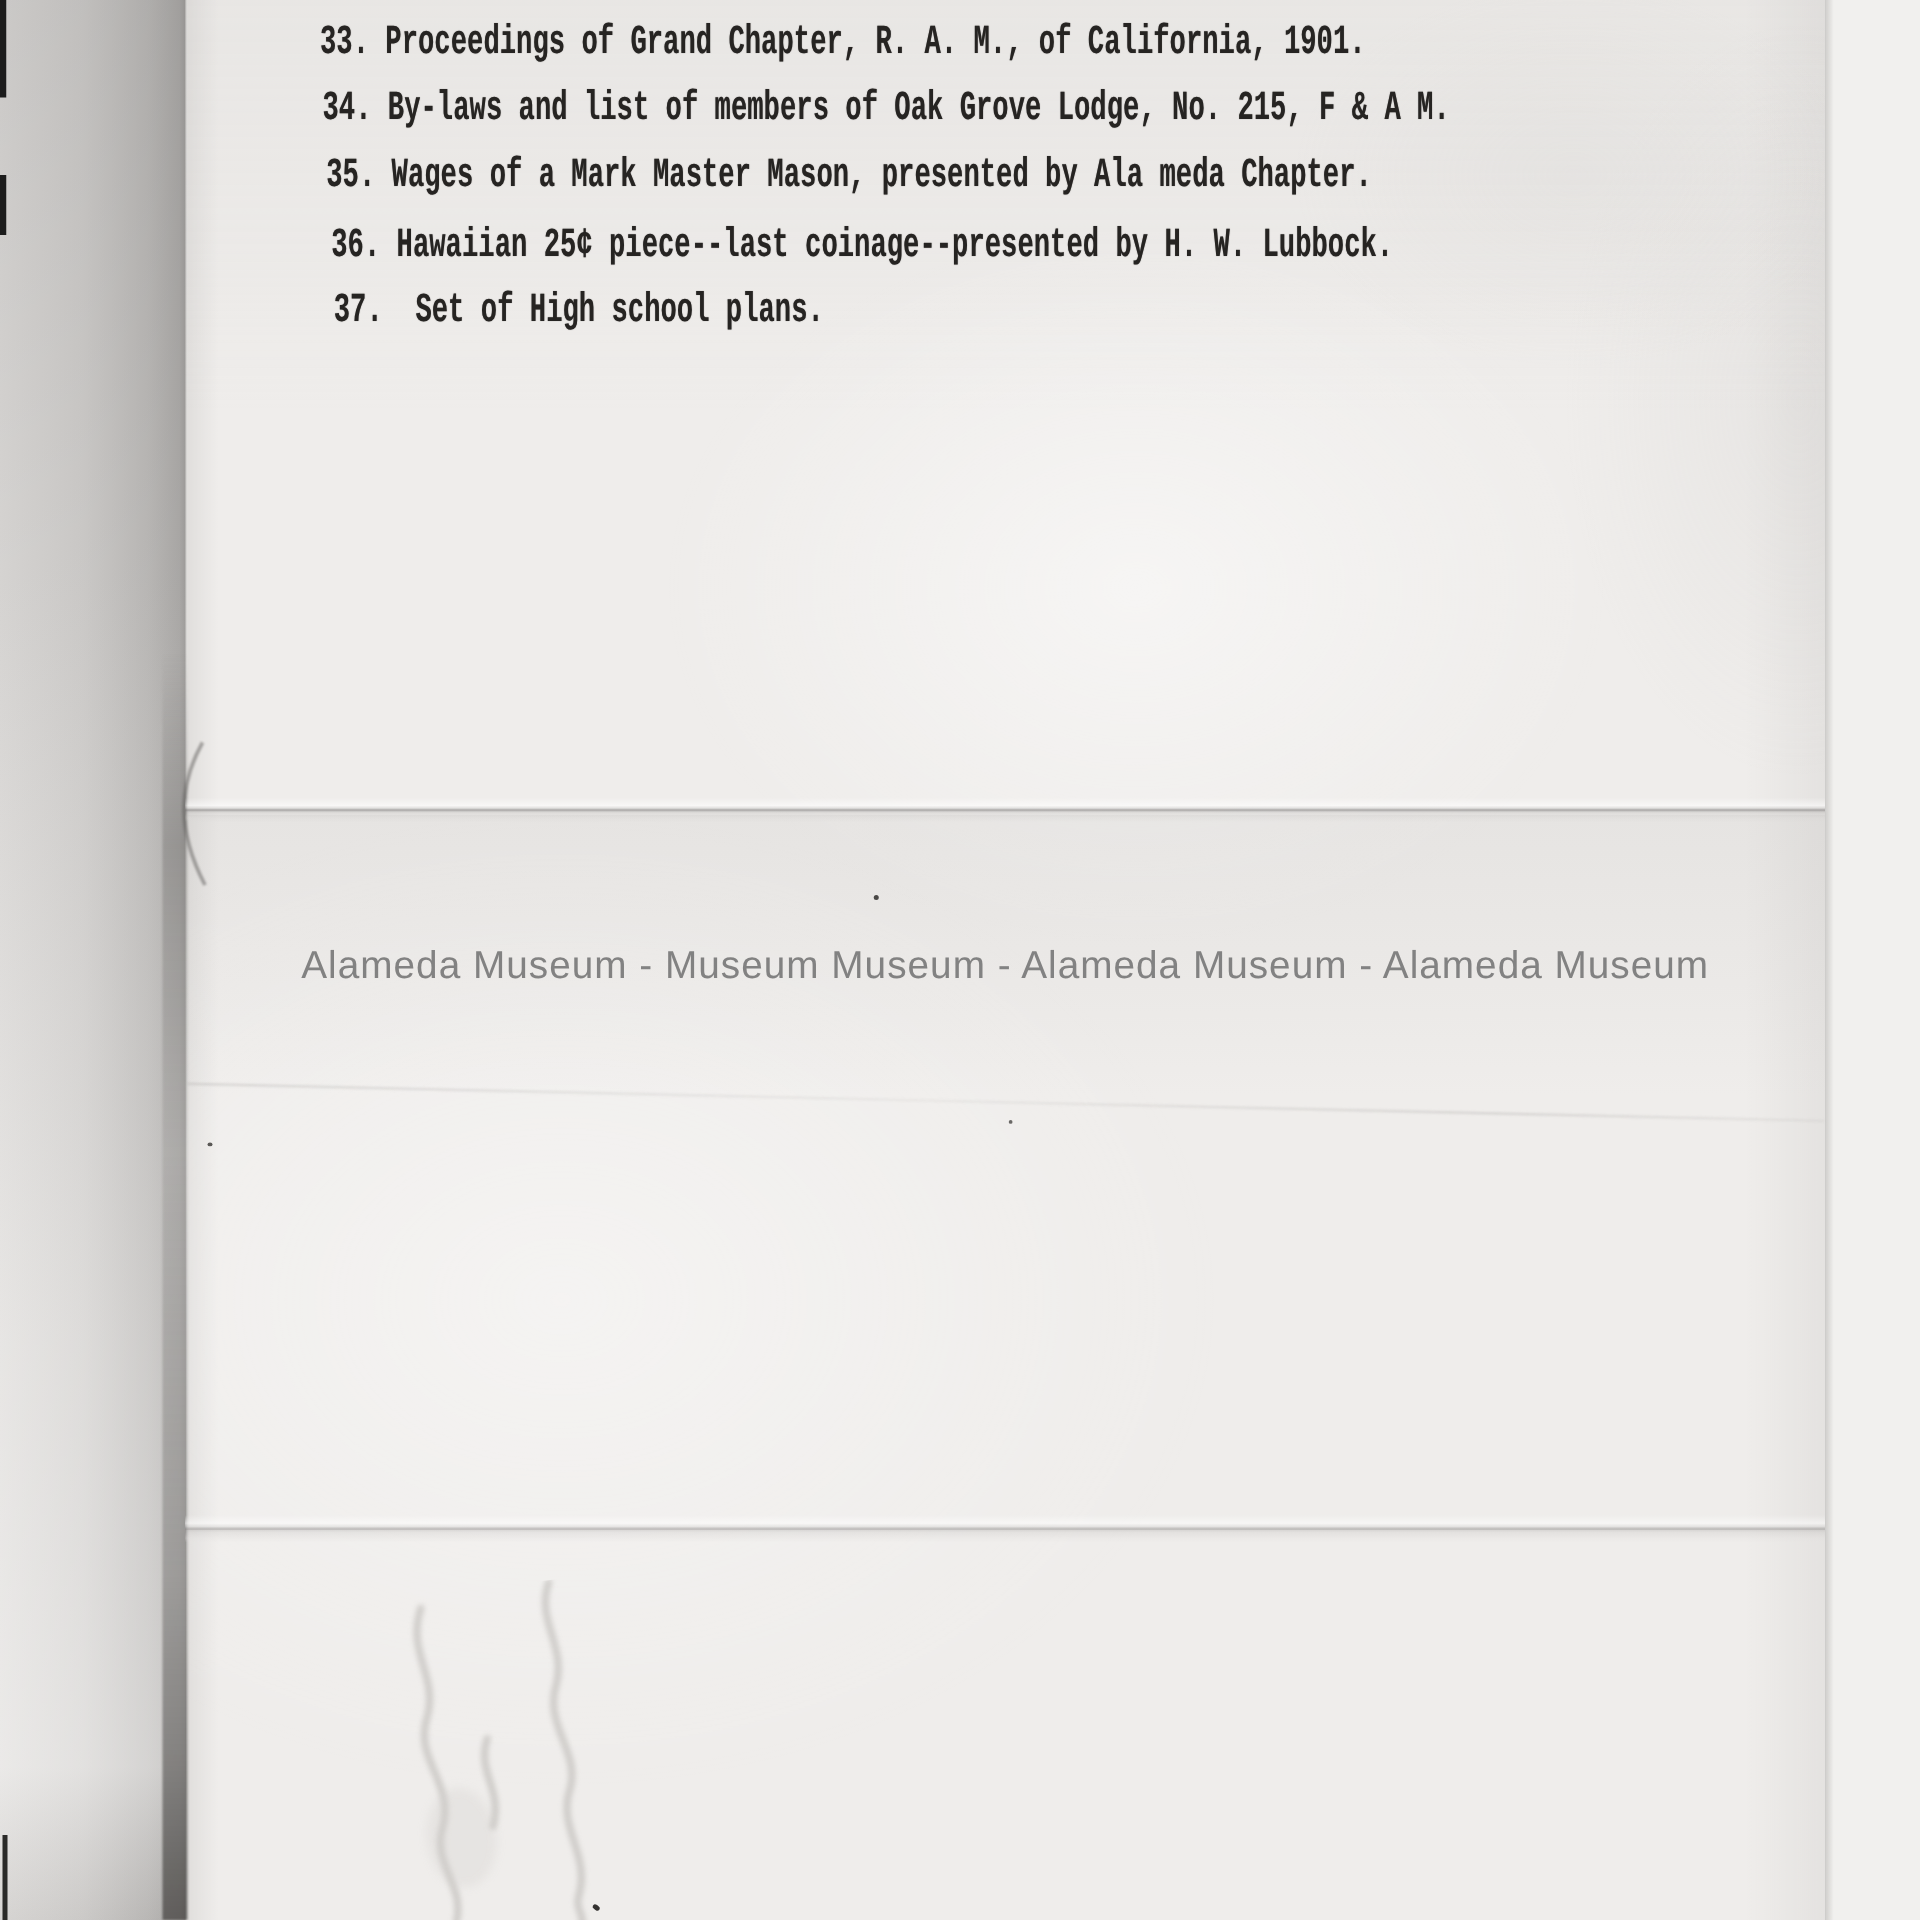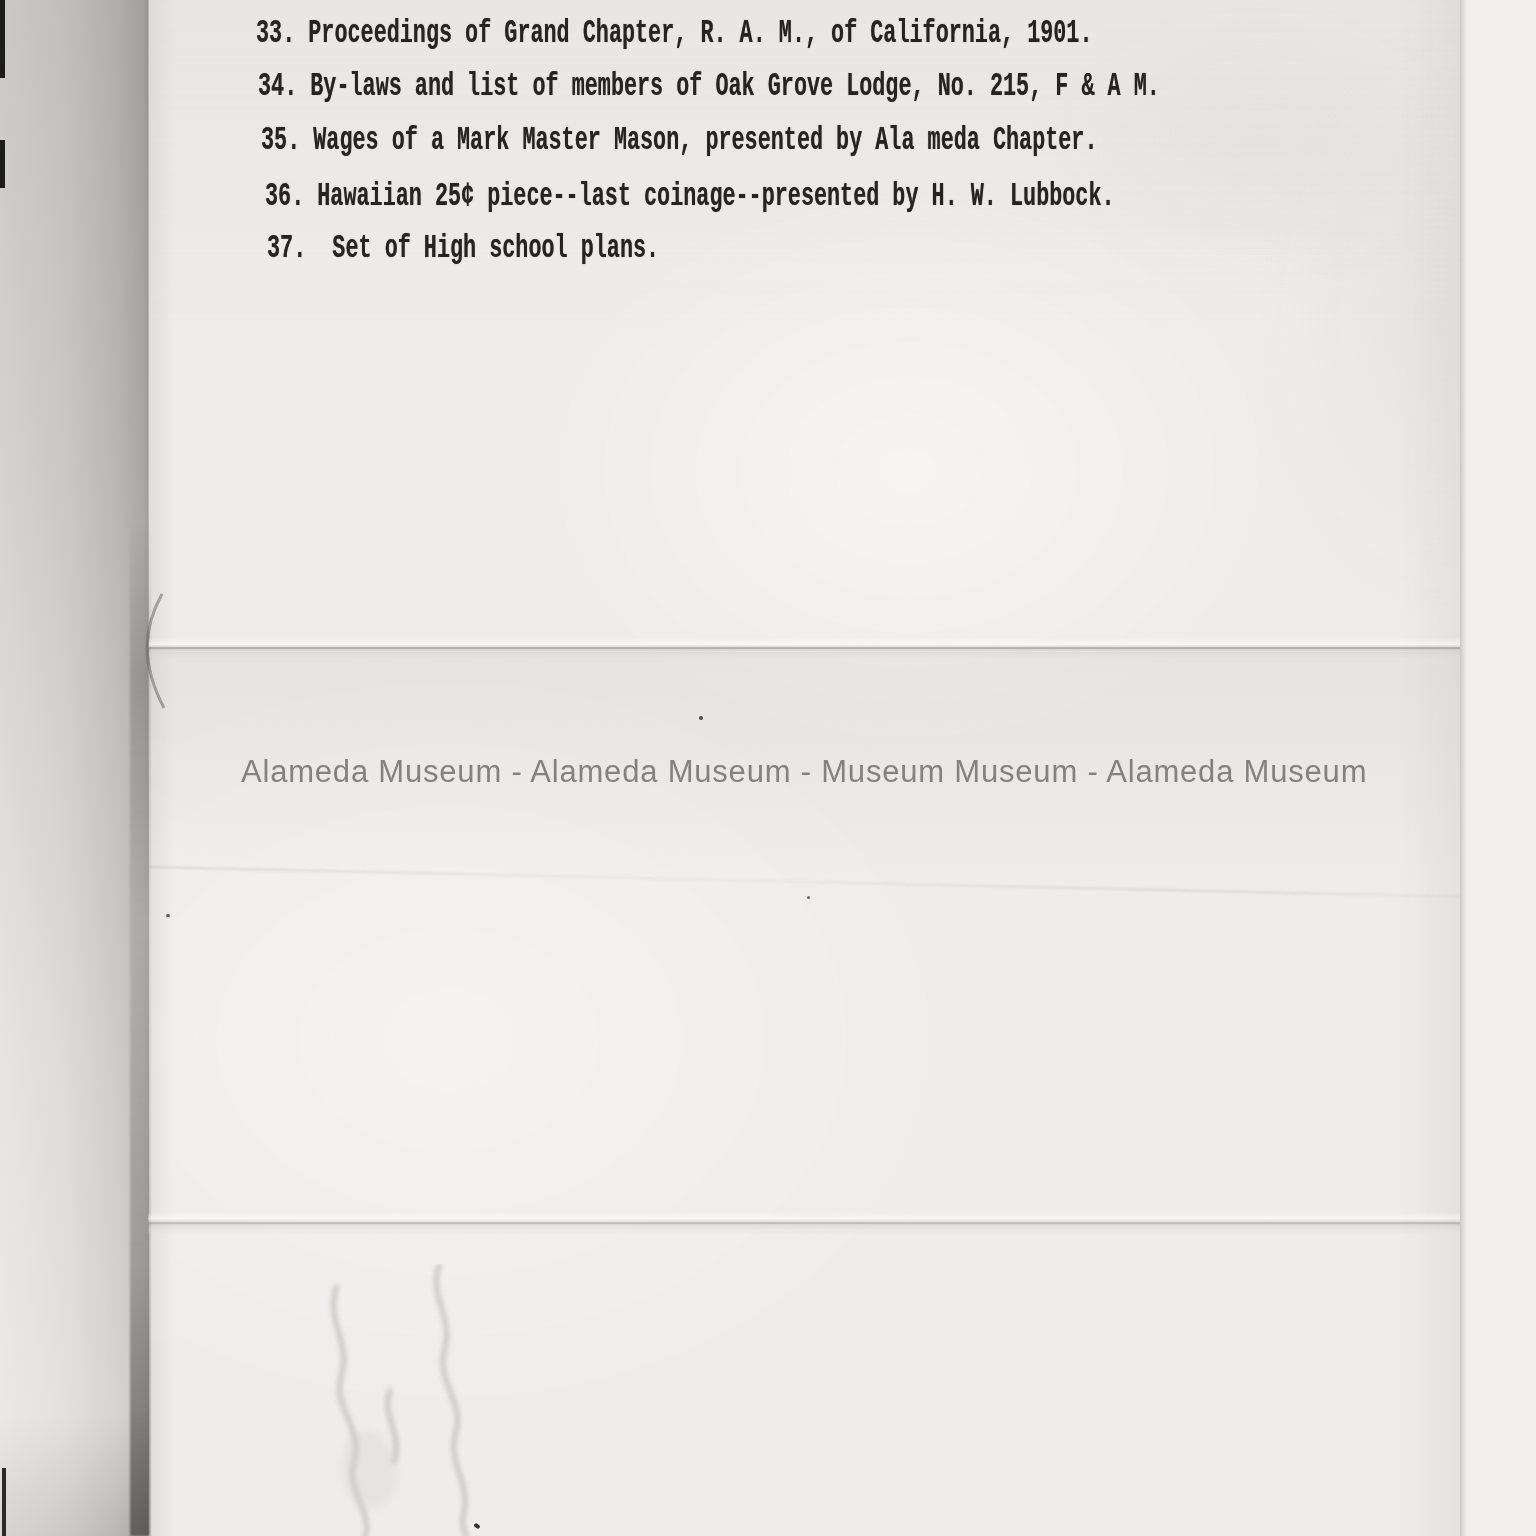--- a/index.html
+++ b/index.html
@@ -128,21 +128,21 @@
 </svg>
 
 <div>
   <div class="typed-line l1">33. Proceedings of Grand Chapter, R. A. M., of California, 1901.</div>
   <div class="typed-line l2">34. By-laws and list of members of Oak Grove Lodge, No. 215, F &amp; A M.</div>
   <div class="typed-line l3">35. Wages of a Mark Master Mason, presented by Ala meda Chapter.</div>
   <div class="typed-line l4">36. Hawaiian 25¢ piece--last coinage--presented by H. W. Lubbock.</div>
   <div class="typed-line l5">37.  Set of High school plans.</div>
 </div>
 
-<div class="watermark">Alameda Museum - Alameda Museum - Museum Museum - Alameda Museum</div>
+<div class="watermark">Alameda Museum - Museum Museum - Alameda Museum - Alameda Museum</div>
 
 <div class="speck p1"></div>
 <div class="speck p2"></div>
 <div class="speck p3"></div>
 <div class="speck p4"></div>
 
 <svg class="bleed" width="240" height="280">
   <g stroke="#b7b4b0" stroke-width="6" fill="none" stroke-linecap="round" style="filter:blur(2px)">
     <path d="M56 10 C 40 44, 64 66, 50 98 C 36 130, 66 152, 52 186 C 40 214, 64 234, 54 262"></path>
     <path d="M160 2 C 146 30, 168 54, 156 84 C 142 116, 170 140, 156 170 C 144 198, 166 222, 154 252 C 148 264, 158 272, 152 278"></path>

